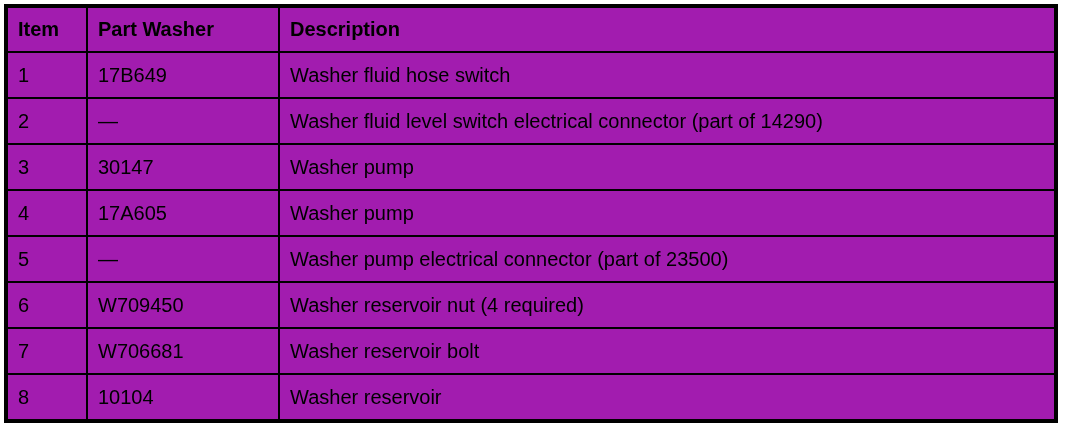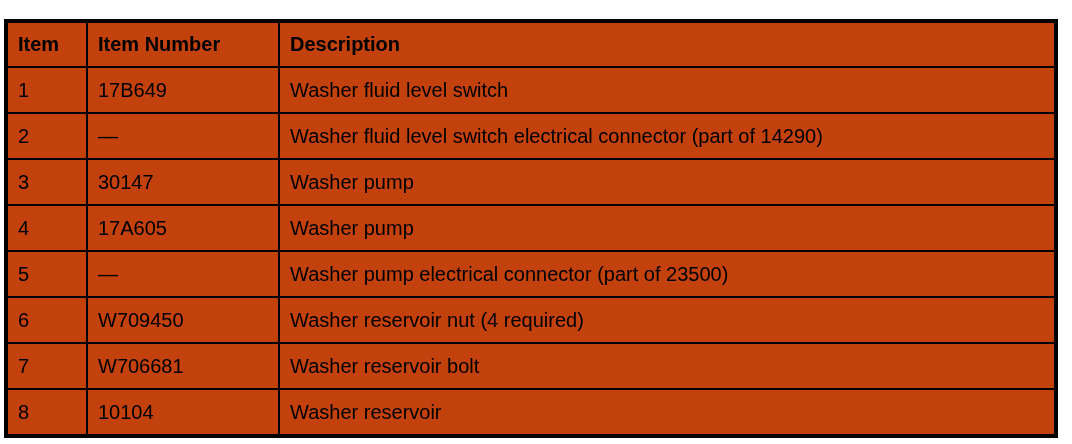--- a/index.html
+++ b/index.html
@@ -14,25 +14,25 @@
   }
   .page {
     position: relative;
     width: 1072px;
     height: 444px;
     background: #ffffff;
   }
   table.parts-table {
     position: absolute;
     left: 4px;
-    top: 19px;
+    top: 4px;
     width: 1050px;
     border-collapse: collapse;
     table-layout: fixed;
-    background: #c2410c;
+    background: #a21caf;
   }
   table.parts-table,
   table.parts-table th,
   table.parts-table td {
     border: 2px solid #000000;
   }
   table.parts-table {
     border: 4px solid #000000;
   }
   table.parts-table th {
@@ -65,29 +65,29 @@
 <div class="page">
   <table class="parts-table">
     <colgroup>
       <col class="col-item">
       <col class="col-part">
       <col class="col-desc">
     </colgroup>
     <thead>
       <tr>
         <th>Item</th>
-        <th>Item Number</th>
+        <th>Part Washer</th>
         <th>Description</th>
       </tr>
     </thead>
     <tbody>
         <tr>
           <td>1</td>
           <td>17B649</td>
-          <td>Washer fluid level switch</td>
+          <td>Washer fluid hose switch</td>
         </tr>
         <tr>
           <td>2</td>
           <td>—</td>
           <td>Washer fluid level switch electrical connector (part of 14290)</td>
         </tr>
         <tr>
           <td>3</td>
           <td>30147</td>
           <td>Washer pump</td>

